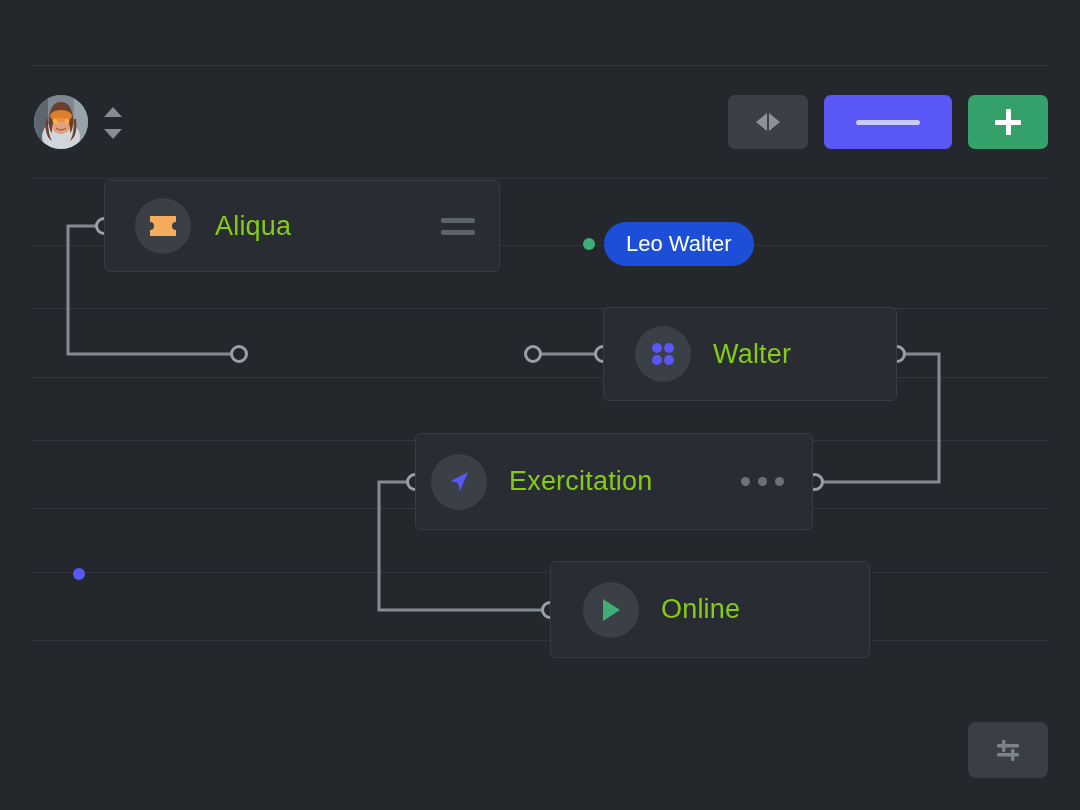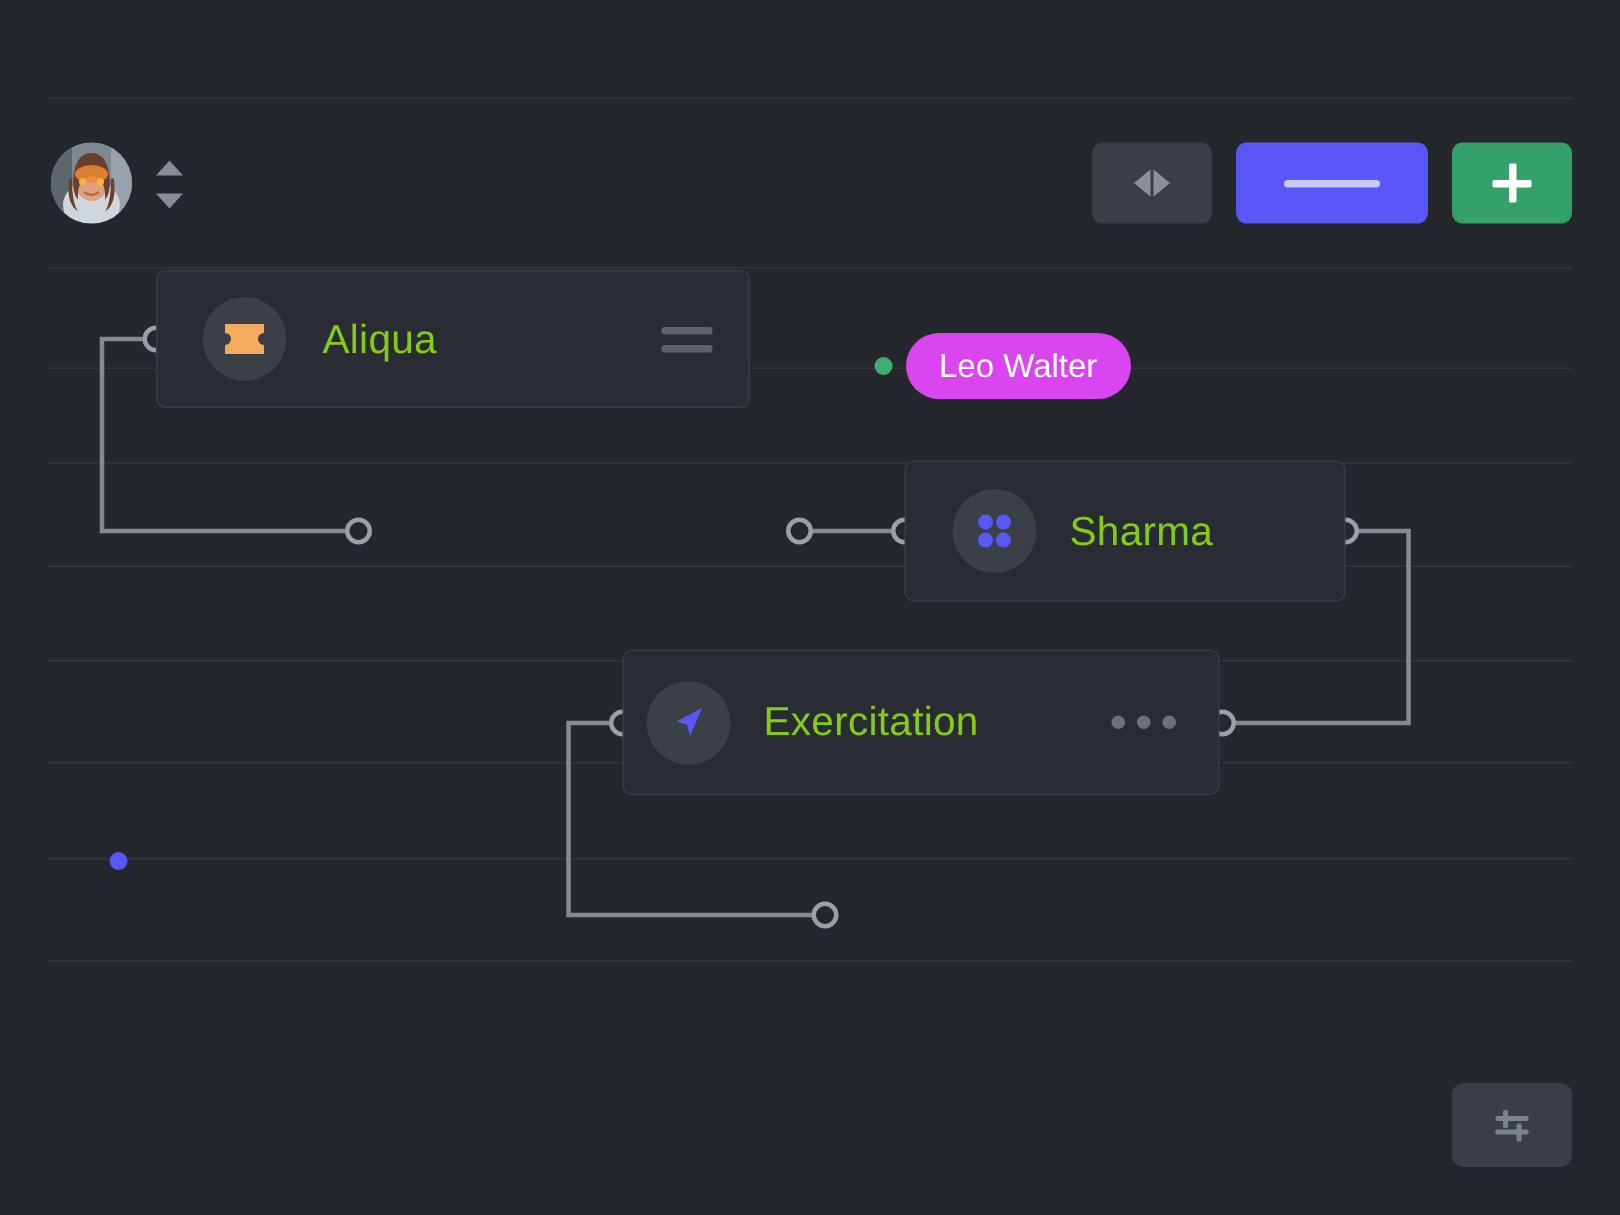--- a/index.html
+++ b/index.html
@@ -172,21 +172,21 @@
     align-items: center;
     justify-content: center;
     border-radius: 22px;
     color: #ffffff;
     font-size: 22px;
     white-space: nowrap;
     box-sizing: border-box;
     padding: 0 22px;
     height: 44px;
   }
-  .pill-green { background: #d946ef; text-align: right; }
+  .pill-green { background: #1d4ed8; text-align: right; }
   .pill-blue  { background: #5a57f7; }
   .pill-dot {
     position: absolute;
     width: 12px; height: 12px;
     border-radius: 50%;
   }
   .dot-green { background: #3fae74; }
   .dot-blue  { background: #5a57f7; }
 </style>
 </head>
@@ -278,37 +278,45 @@
 
   <div class="node" style="left:603px; top:307px; width:294px; height:94px; padding:0 24px 0 31px; gap:22px;">
     <div class="node-icon">
       <svg width="26" height="26" viewBox="0 0 26 26">
         <circle cx="7" cy="7" r="5" fill="#5a57f7"></circle>
         <circle cx="19" cy="7" r="5" fill="#5a57f7"></circle>
         <circle cx="7" cy="19" r="5" fill="#5a57f7"></circle>
         <circle cx="19" cy="19" r="5" fill="#5a57f7"></circle>
       </svg>
     </div>
-    <div class="node-label">Sharma</div>
+    <div class="node-label">Walter</div>
   </div>
 
   <div class="node" style="left:415px; top:433px; width:398px; height:97px; padding:0 28px 0 15px; gap:22px;">
     <div class="node-icon">
       <svg width="28" height="28" viewBox="0 0 28 28">
         <path d="M23 4 L6 13 L13 15 L15 23 z" fill="#5a57f7"></path>
       </svg>
     </div>
     <div class="node-label">Exercitation</div>
     <div class="node-action dots-icon">
       <span></span>
         <span></span>
         <span></span>
     </div>
   </div>
 
+  <div class="node" style="left:550px; top:561px; width:320px; height:97px; padding:0 24px 0 32px; gap:22px;">
+    <div class="node-icon">
+      <svg width="26" height="28" viewBox="0 0 26 28">
+        <path d="M5 3 L22 14 L5 25 z" fill="#3fae74"></path>
+      </svg>
+    </div>
+    <div class="node-label">Online</div>
+  </div>
 
   <div class="pill-dot dot-green" style="left:583px; top:238px;"></div>
   <div class="pill pill-green" style="left:604px; top:222px;">
     <span>Leo Walter</span>
   </div>
 
   <div class="pill-dot dot-blue" style="left:73px; top:568px;"></div>
 
   <div class="fab">
     <svg width="30" height="30" viewBox="0 0 30 30">

